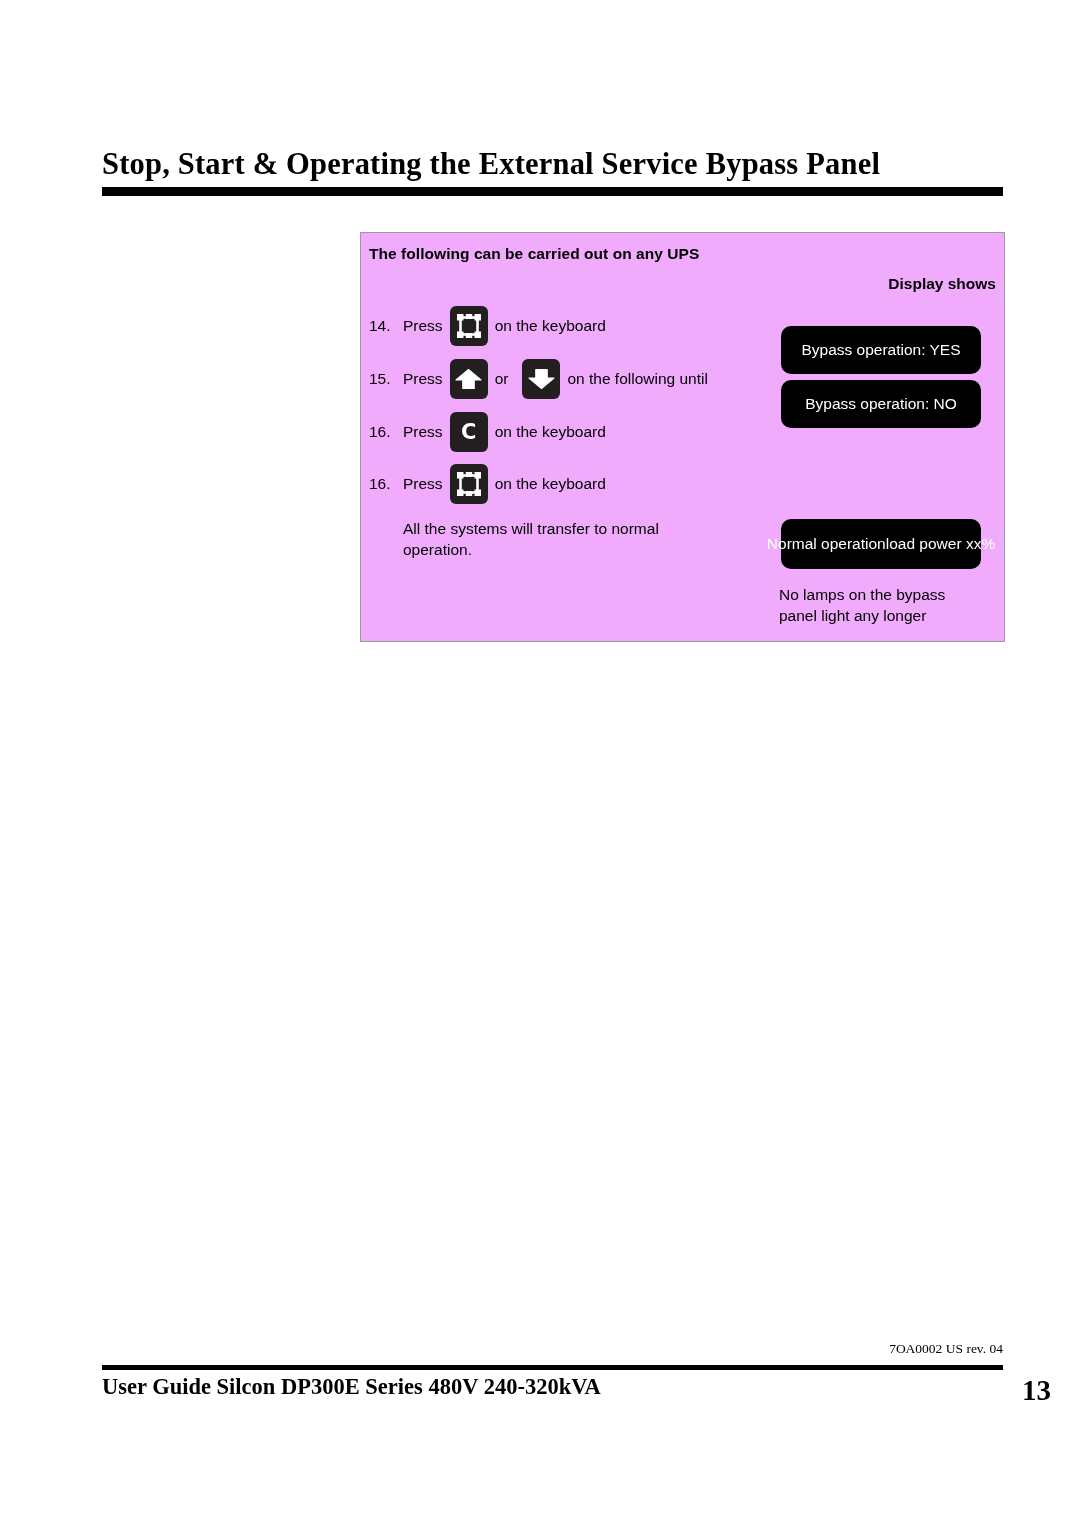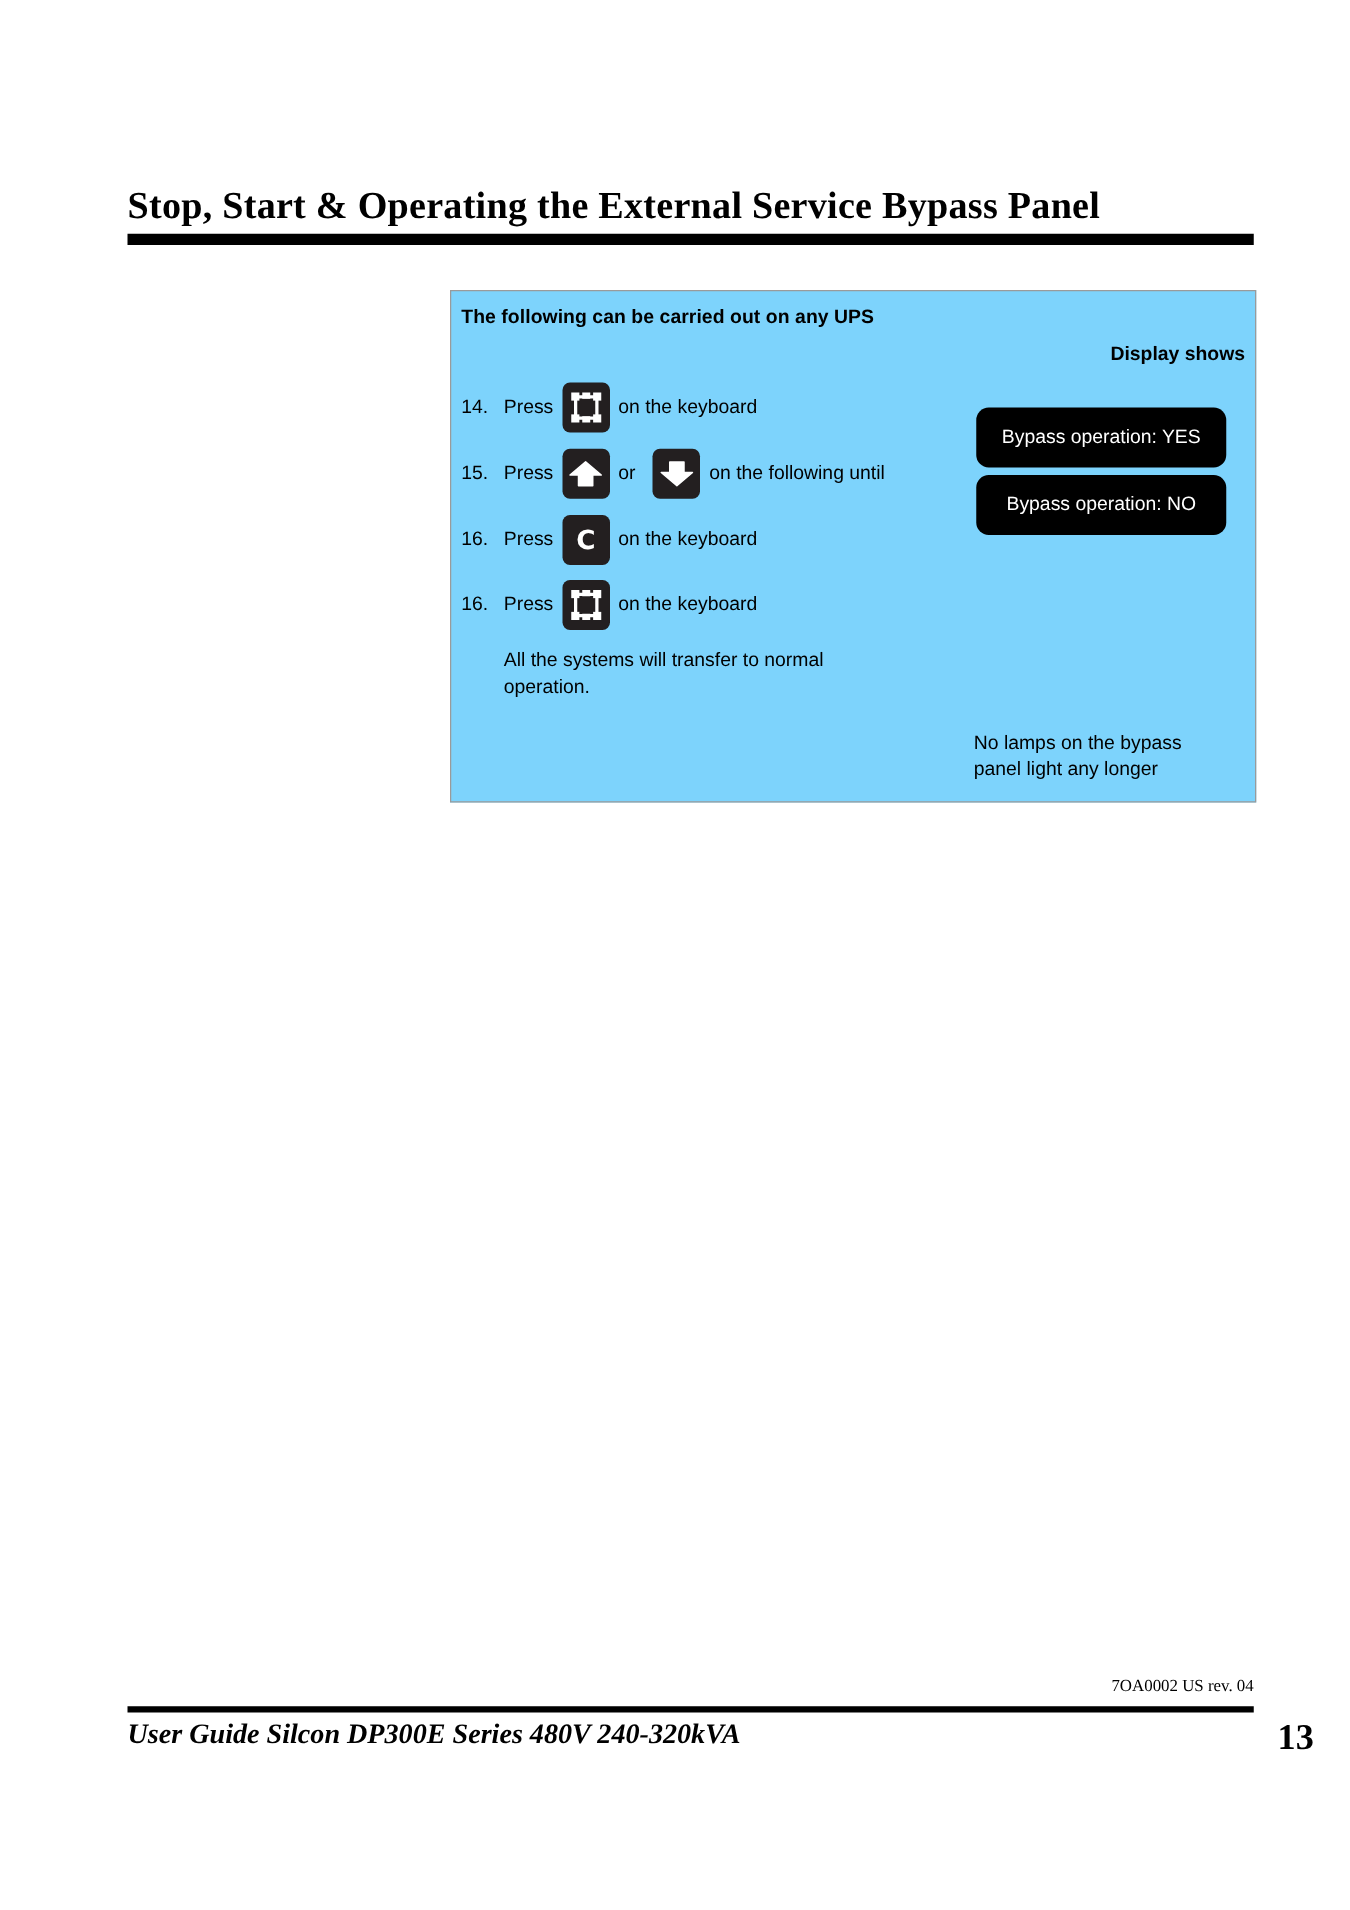--- a/index.html
+++ b/index.html
@@ -40,21 +40,21 @@
 
   
   .content-box {
     position: absolute;
     left: 360px;
     top: 232px;
     width: 645px;
     height: 410px;
     border: 1.5px solid #9a9a9a;
     box-sizing: border-box;
-    background: #7dd3fc;
+    background: #f0abfc;
   }
 
   .box-heading {
     position: absolute;
     left: 8px;
     top: 12px;
     font-size: 15.5px;
     font-weight: bold;
     letter-spacing: 0.05px;
     white-space: nowrap;
@@ -156,21 +156,20 @@
     background: #000;
   }
   .footer-title {
     position: absolute;
     left: 102px;
     top: 1374px;
     font-family: "Liberation Serif", serif;
     font-weight: bold;
     font-size: 22.5px;
     white-space: nowrap;
-    font-style: italic;
   }
   .footer-page {
     position: absolute;
     left: 988px;
     top: 1374px;
     width: 63px;
     text-align: right;
     font-family: "Liberation Serif", serif;
     font-weight: bold;
     font-size: 29px;
@@ -255,20 +254,24 @@
   <div class="display-pill" style="left:420px; top:93px; width:200px; height:48px;">
     <span>Bypass operation</span>
     <span>: YES</span>
   </div>
 
   <div class="display-pill" style="left:420px; top:147px; width:200px; height:48px;">
     <span>Bypass operation</span>
     <span>: NO</span>
   </div>
 
+  <div class="display-pill" style="left:420px; top:286px; width:200px; height:50px;">
+    <span>Normal operation</span>
+    <span>load power xx%</span>
+  </div>
 
   <div class="note" style="left:418px; top:352px; width:220px;">No lamps on the bypass
 panel light any longer</div>
 
 </div>
 
 <div class="footer-rev">7OA0002 US rev. 04</div>
 <div class="footer-rule"></div>
 <div class="footer-title">User Guide Silcon DP300E Series 480V 240-320kVA</div>
 <div class="footer-page">13</div>

